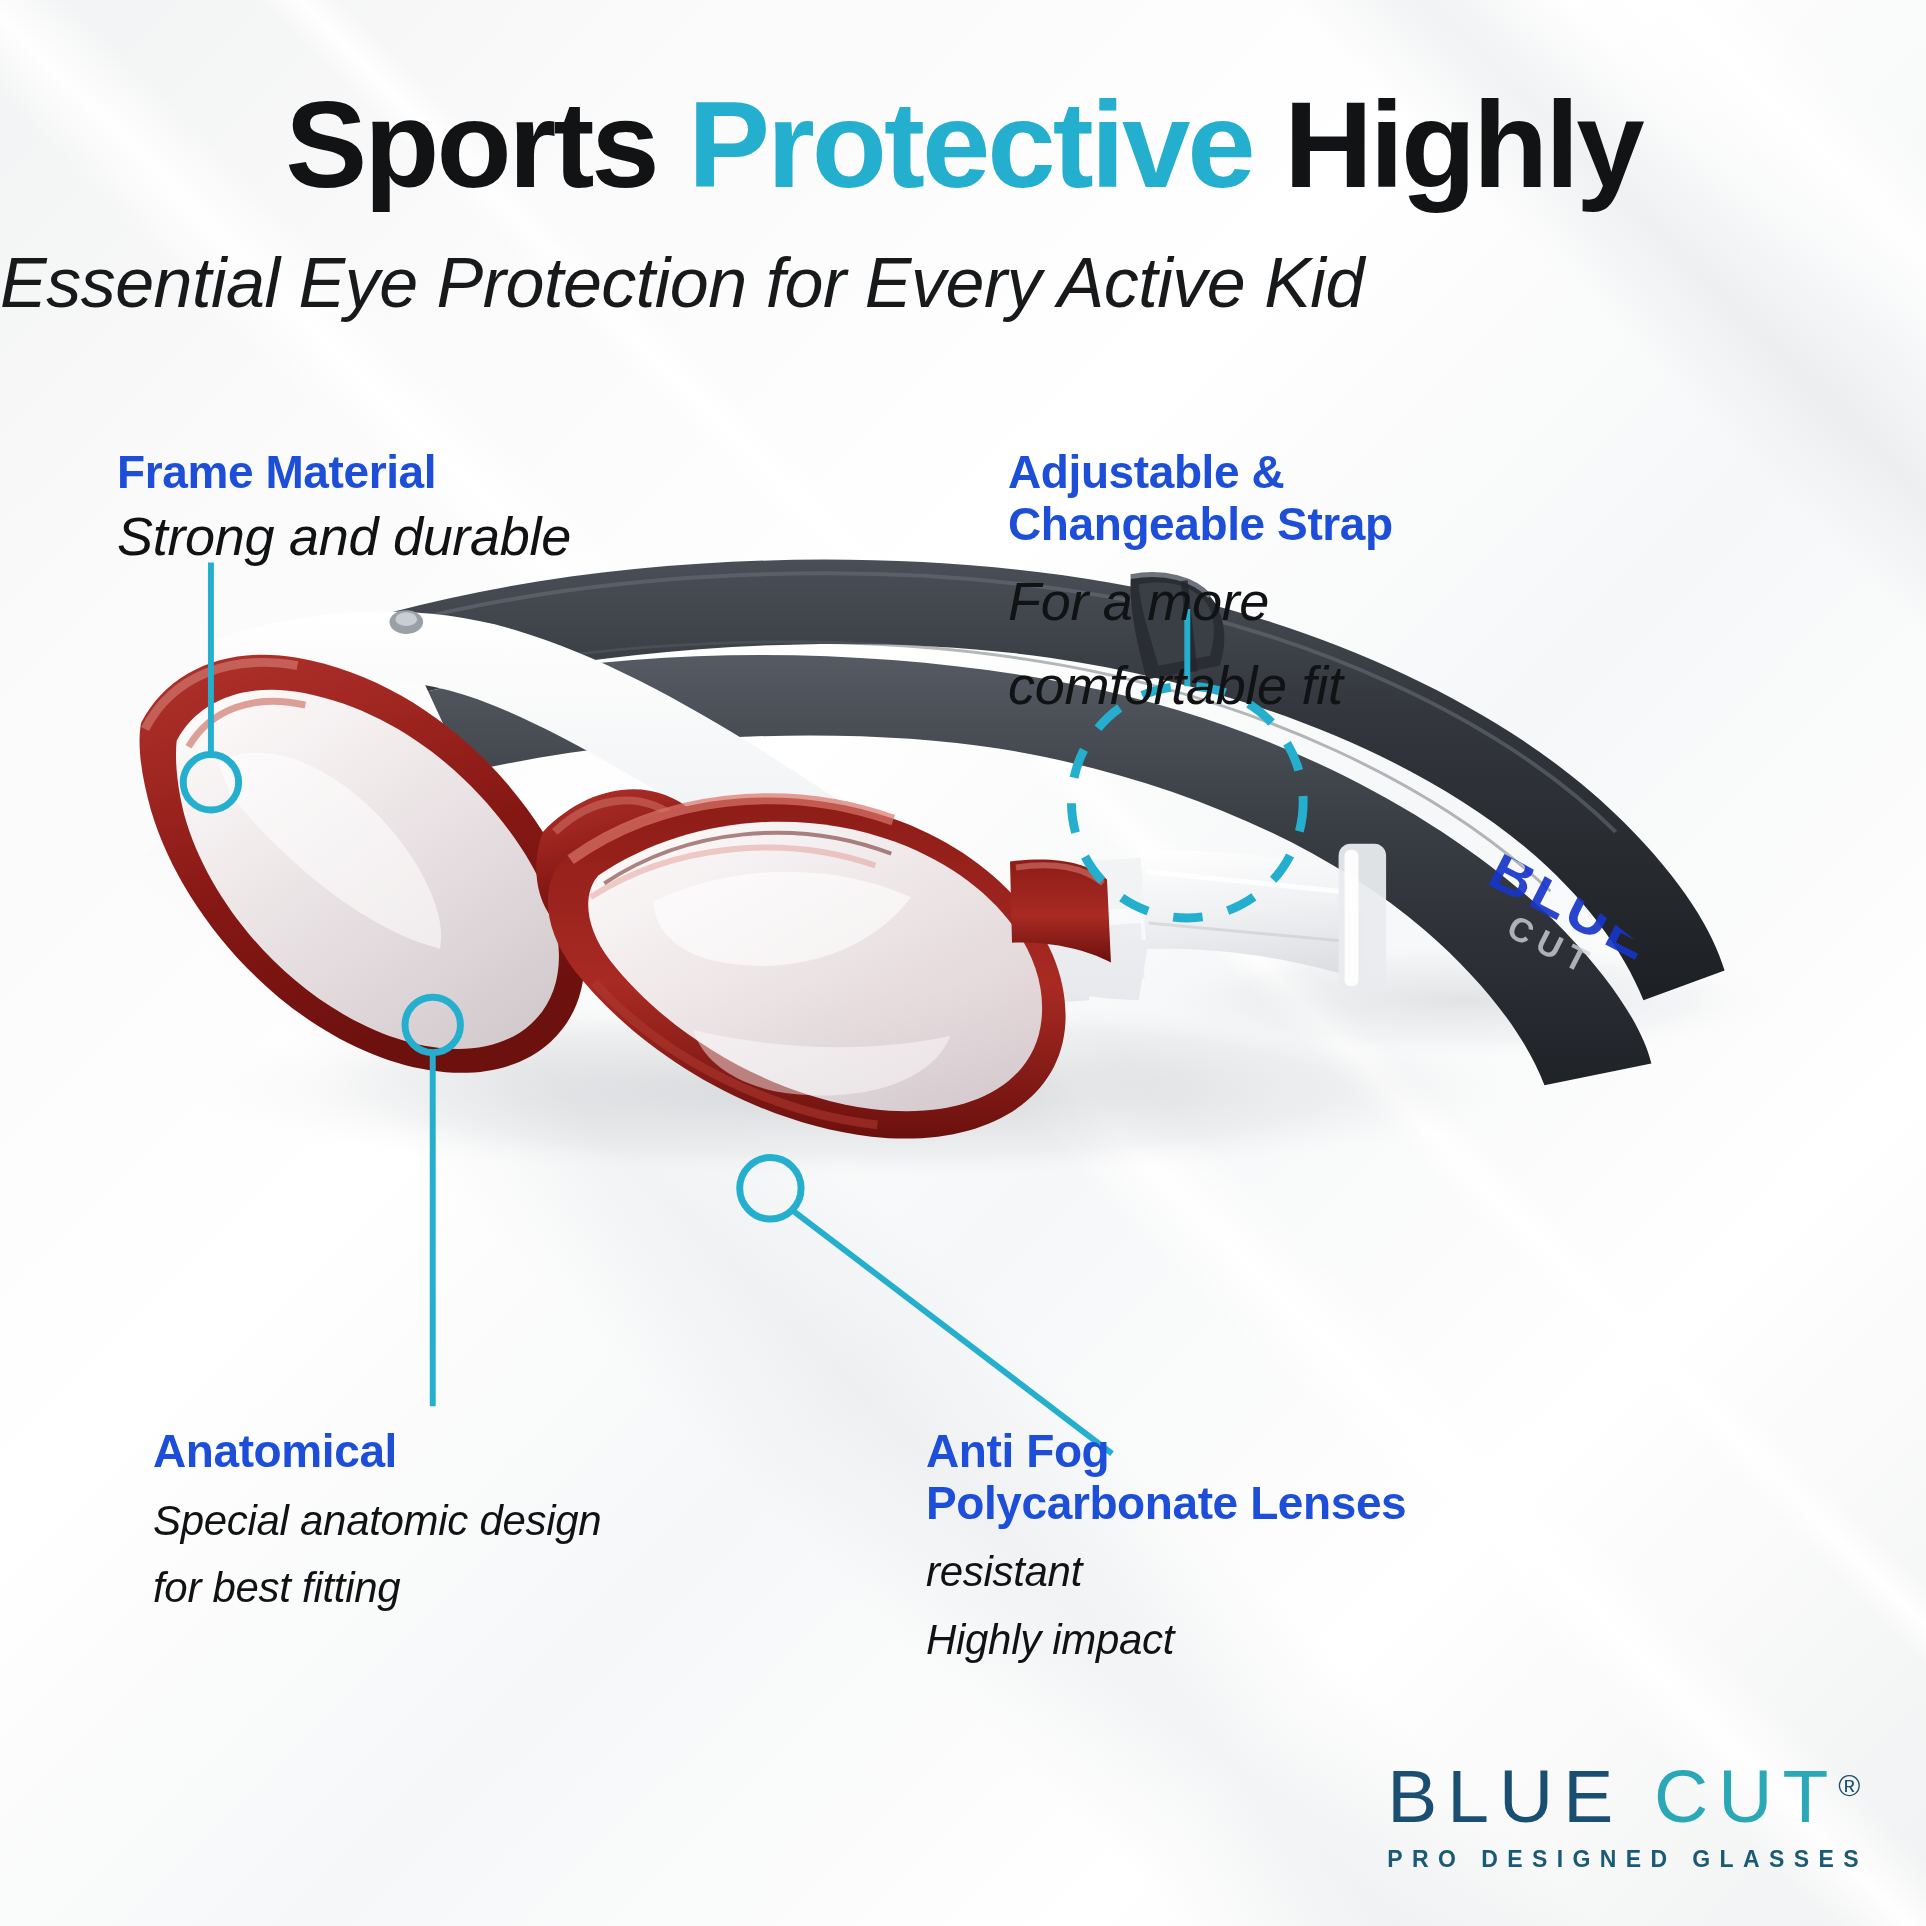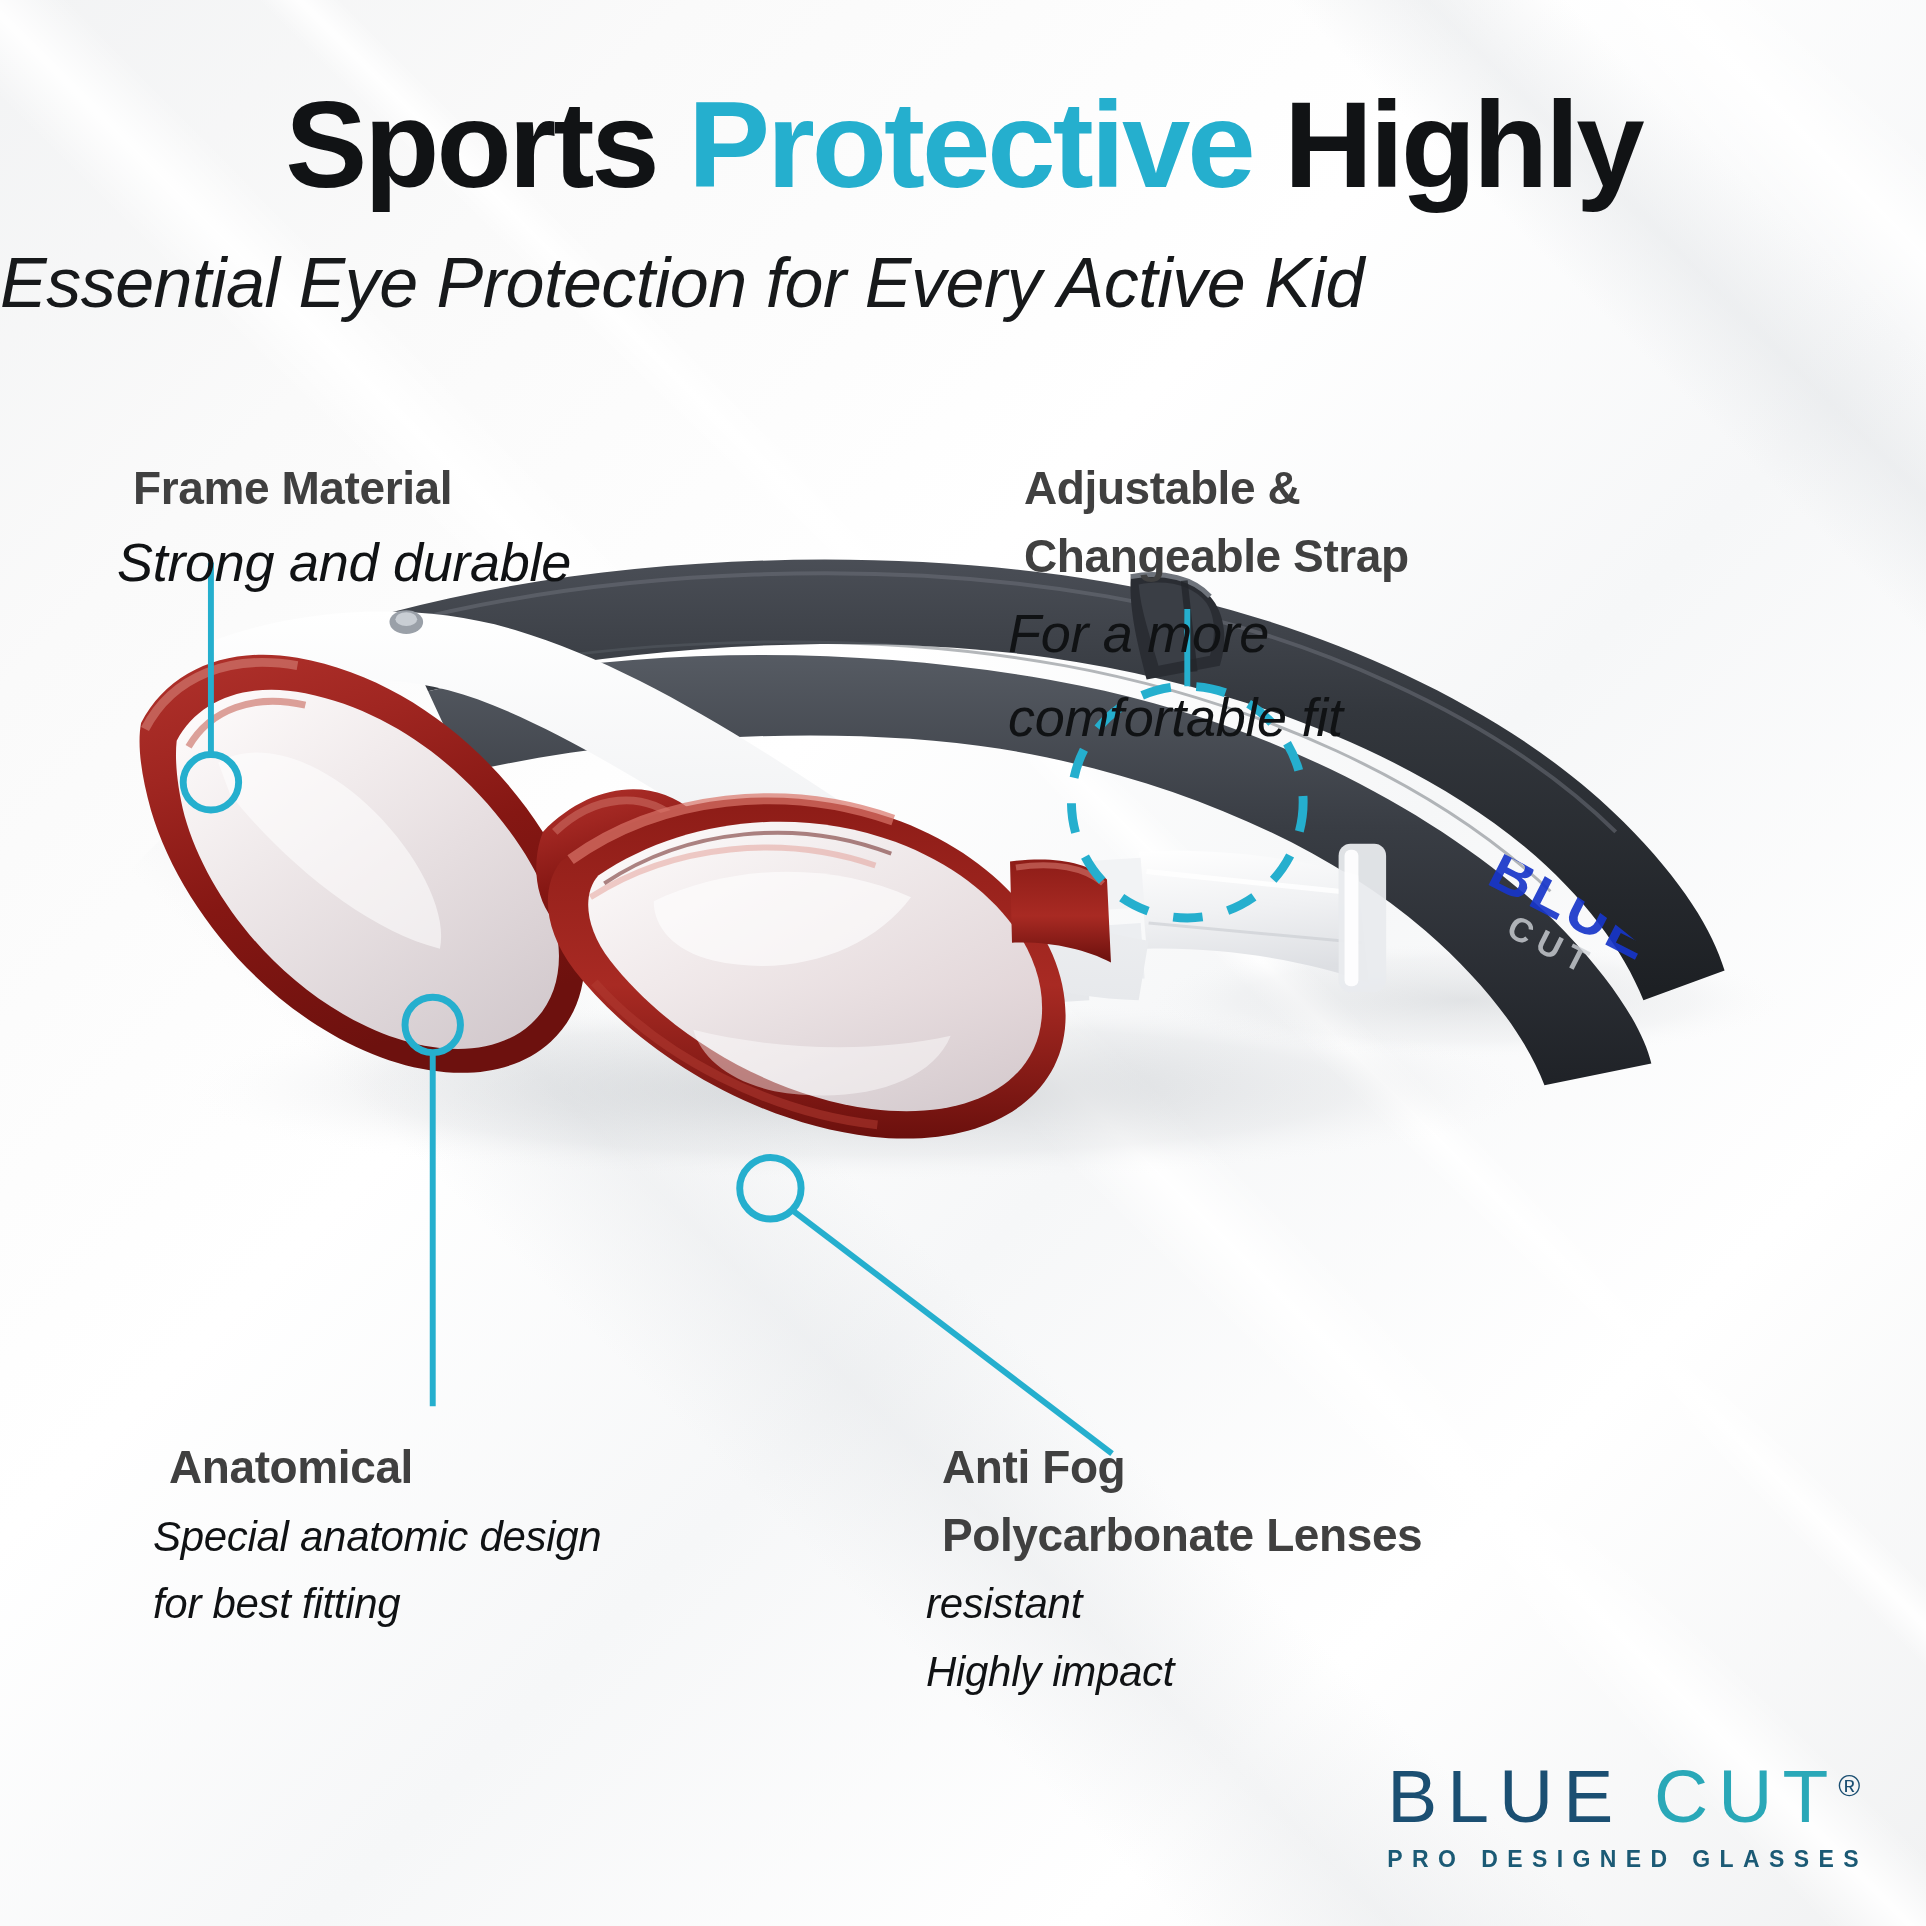--- a/index.html
+++ b/index.html
@@ -22,22 +22,22 @@
   .title{position:absolute;left:0;right:0;top:83px;text-align:center;
     font-size:123px;font-weight:700;letter-spacing:-3px;color:#111315;line-height:1;
     font-family:"Liberation Sans",sans-serif;white-space:nowrap;}
   .title .hl{color:#25AFCE;}
   .subtitle{position:absolute;left:0;right:0;top:243px;
     font-size:70px;font-style:italic;font-weight:400;color:#17191b;
     font-family:"Liberation Sans",sans-serif;letter-spacing:-0.5px;white-space:nowrap;}
 
   
   .callout{position:absolute;}
-  .co-head{color:#404040;font-weight:700;font-size:46px;line-height:1.12;letter-spacing:-0.4px;
-    font-family:"Liberation Sans",sans-serif;margin:16px;}
+  .co-head{color:#1d4ed8;font-weight:700;font-size:46px;line-height:1.12;letter-spacing:-0.4px;
+    font-family:"Liberation Sans",sans-serif;margin:0;}
   .co-sub{color:#101214;font-style:italic;font-weight:400;font-size:54px;line-height:1.18;
     font-family:"Liberation Sans",sans-serif;margin:6px 0 0 0;letter-spacing:-0.3px;}
 
   #callout-frame{left:117px;top:447px;}
   #callout-strap{left:1008px;top:447px;}
   #callout-bridge{left:153px;top:1426px;}
   #callout-lens{left:926px;top:1426px;}
   #callout-bridge .co-sub{font-size:42px;margin-top:18px;}
   #callout-lens .co-sub{font-size:42px;margin-top:18px;}
   #callout-strap .co-sub{margin-top:20px;}

